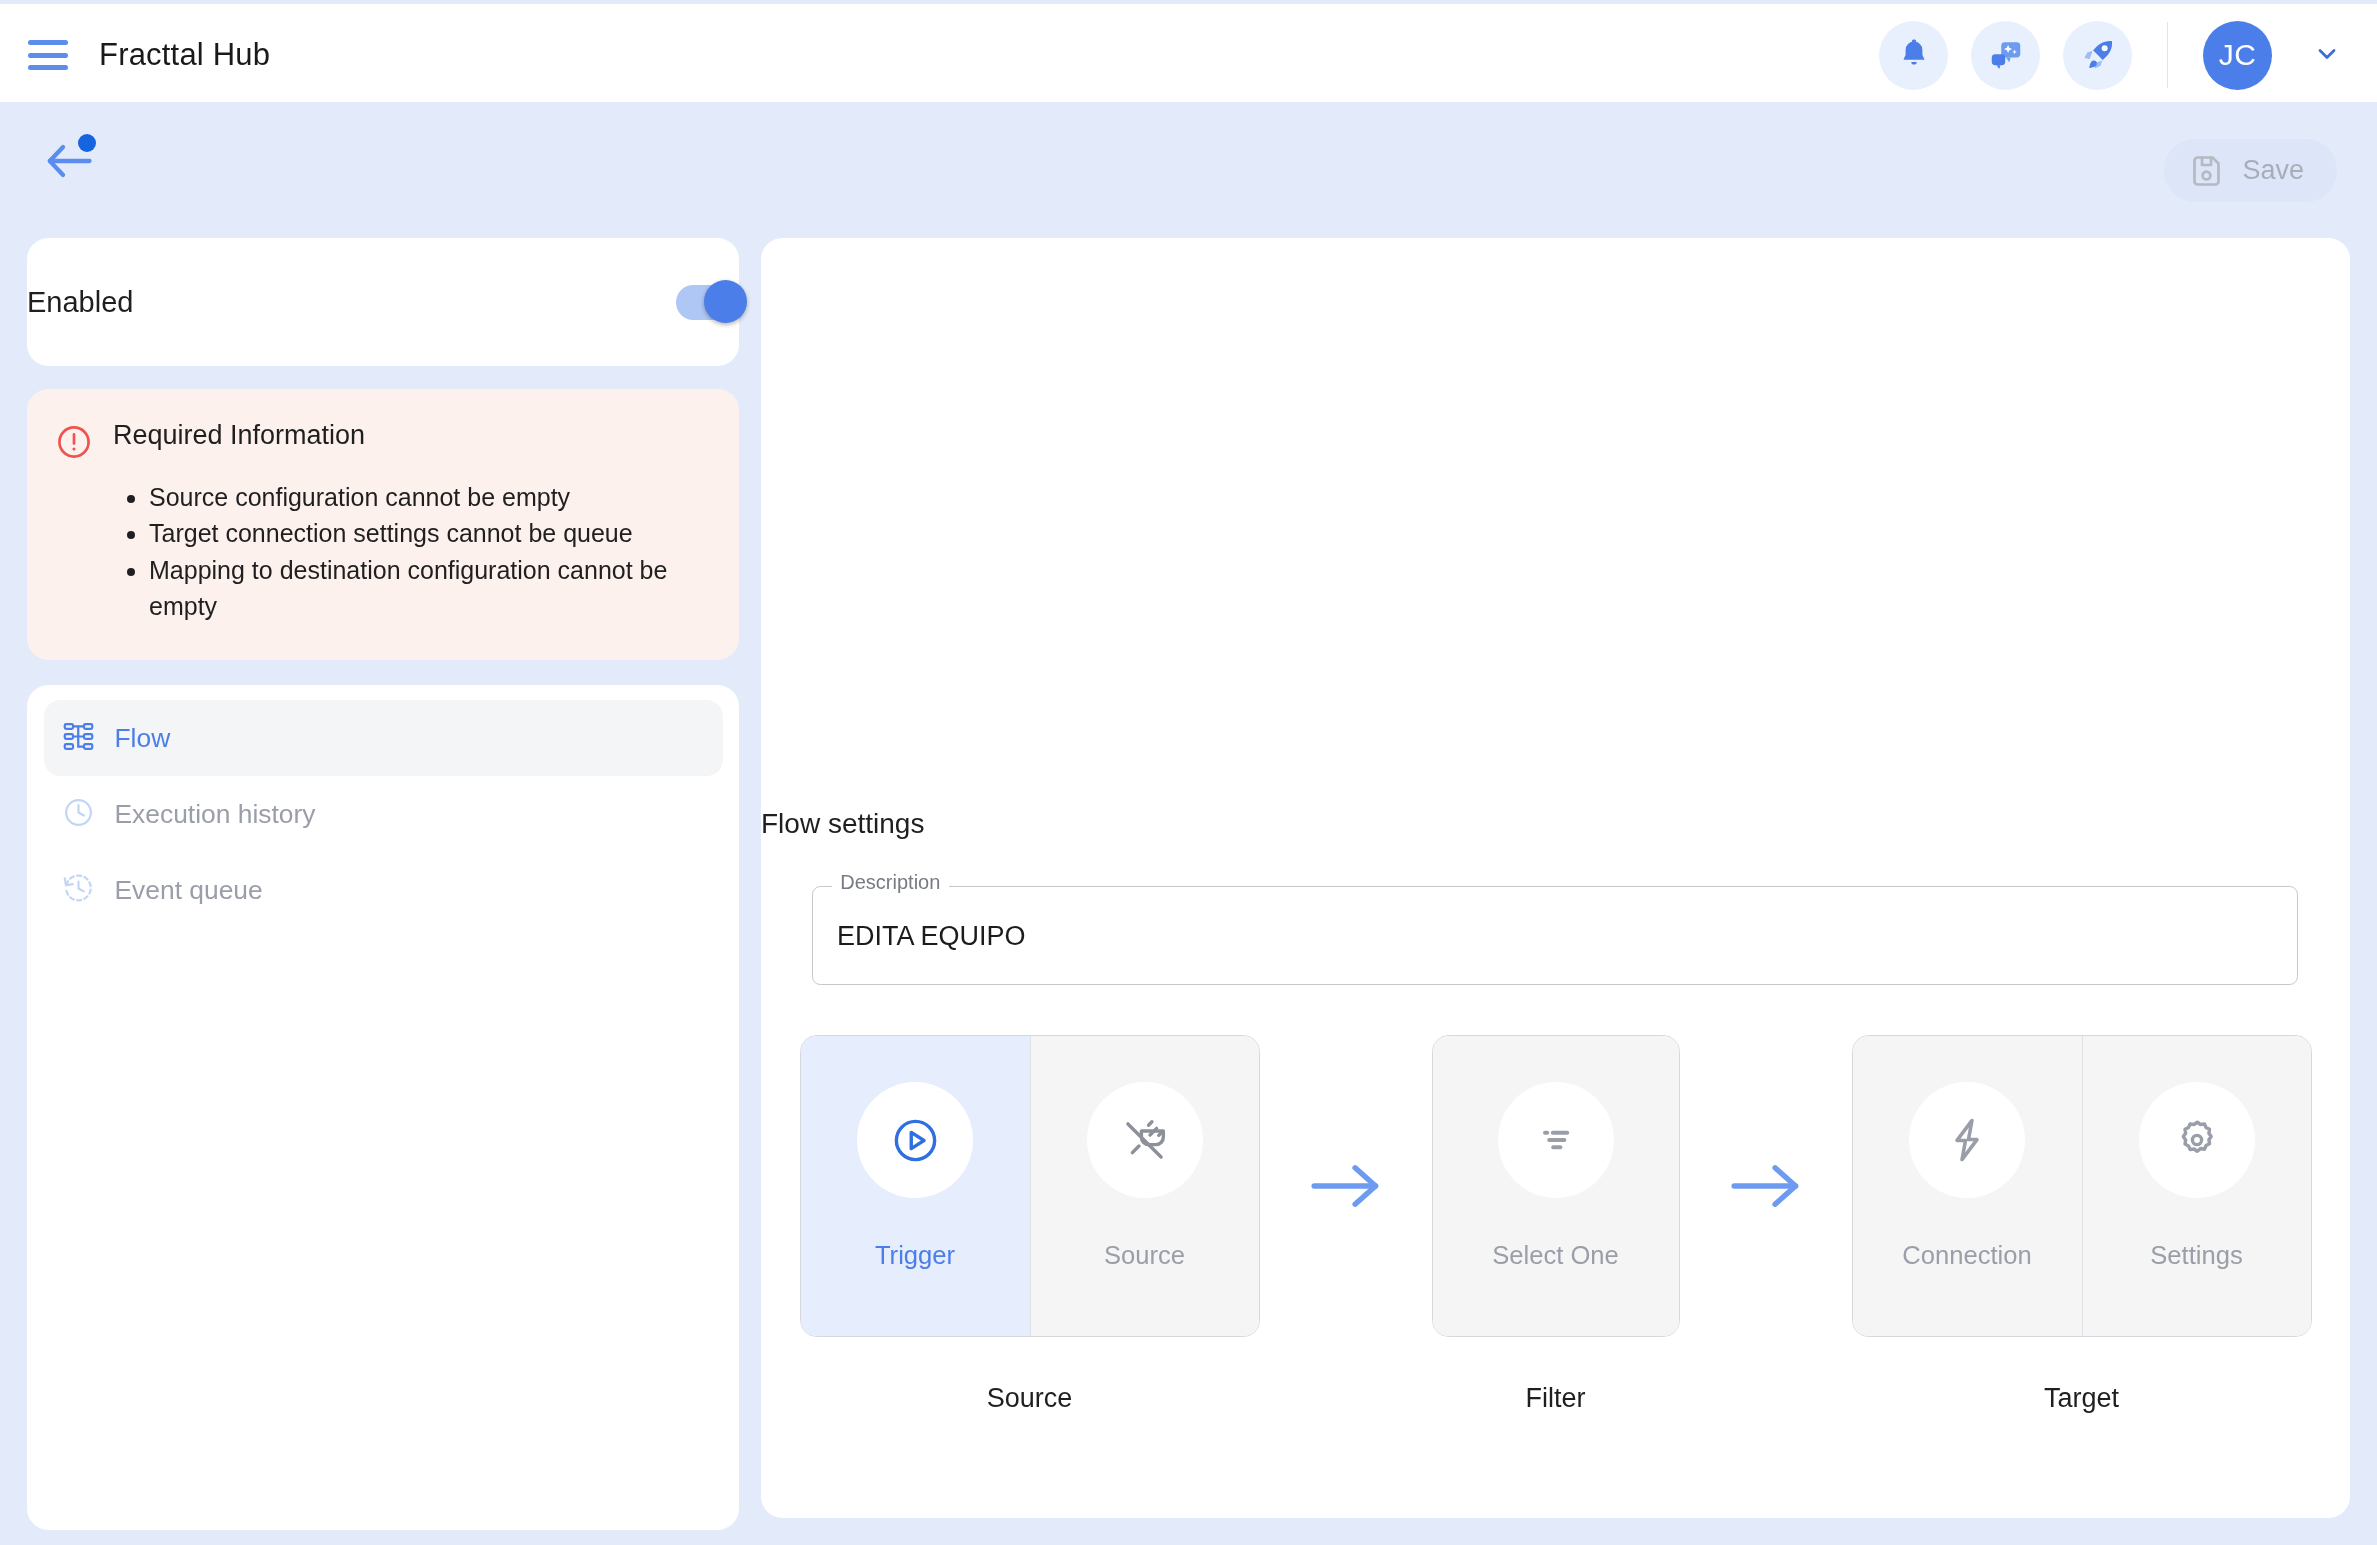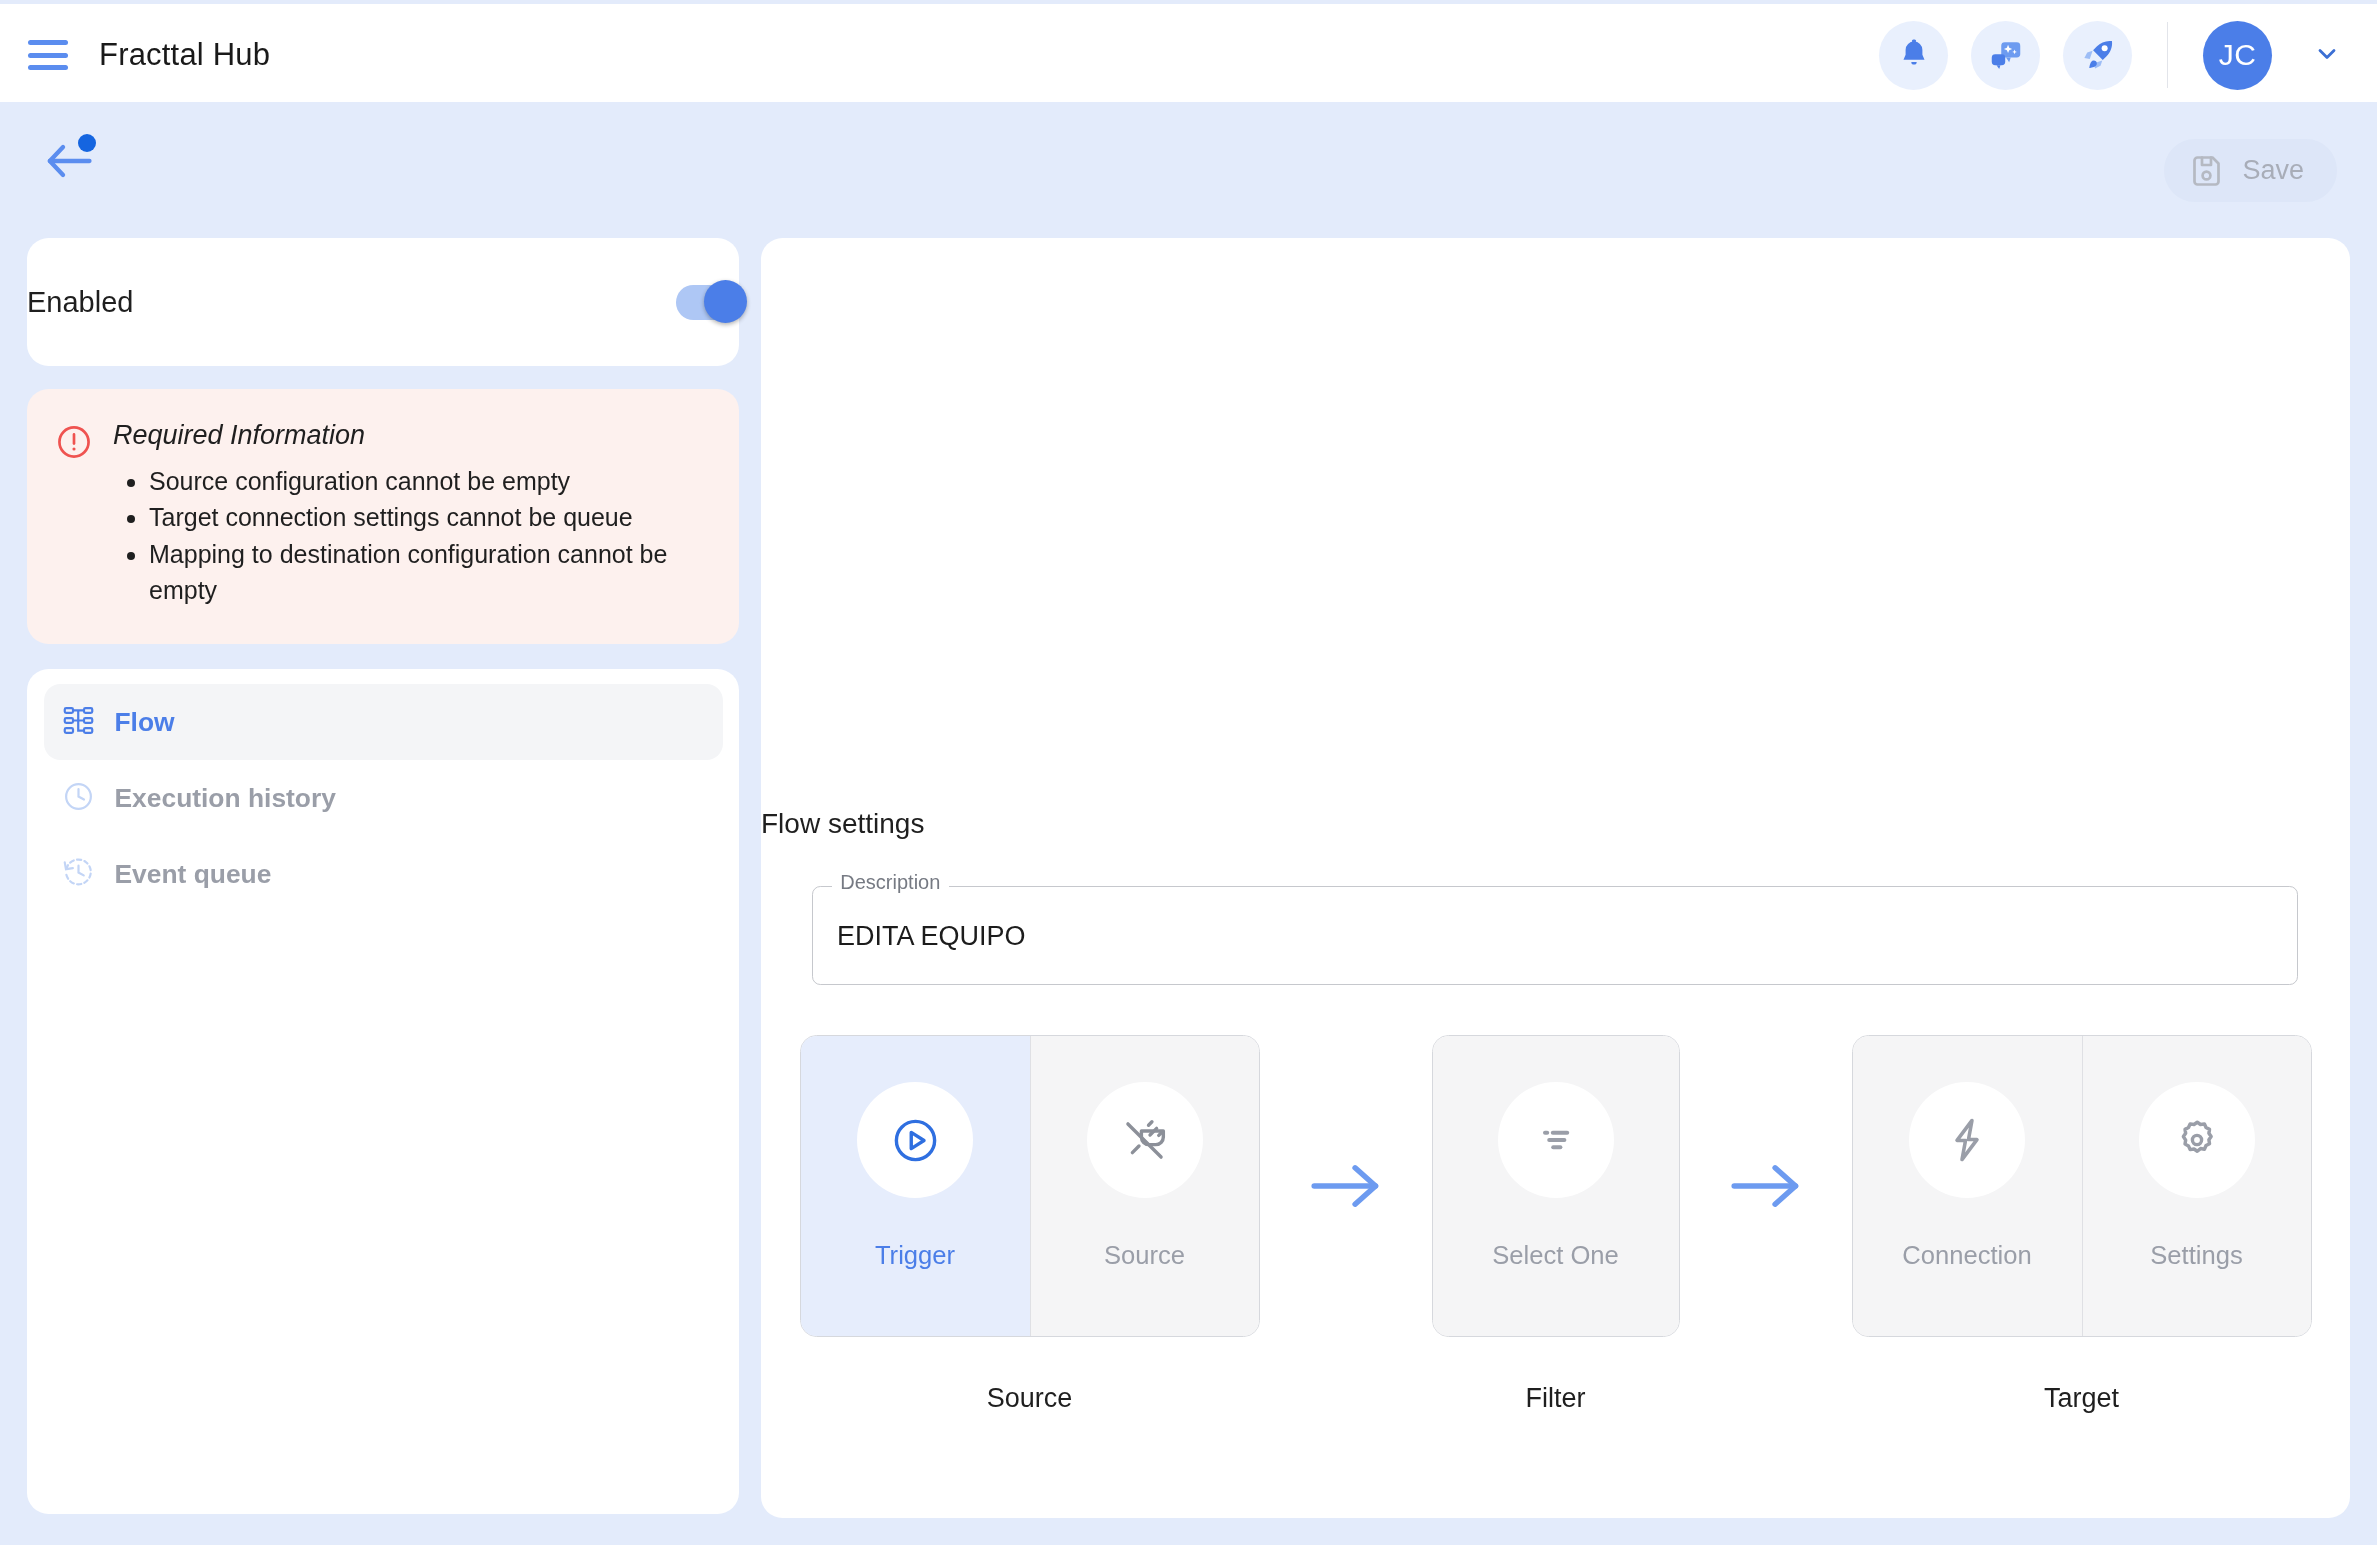--- a/index.html
+++ b/index.html
@@ -85,30 +85,29 @@
     box-shadow: 0 1.7px 4.1px rgba(0,0,0,.3);
   }
 
   .alert-card {
     margin-top: 23px;
     background: #fdf1ee; border-radius: 21.5px;
     padding: 31px 28px 36px 28px;
     display: flex; gap: 20px;
   }
   .alert-icon { flex: 0 0 auto; margin-top: 3.3px; }
-  .alert-title { font-size: 27px; color: #1f1f1f; margin-bottom: 12px; font-style: italic; }
+  .alert-title { font-size: 27px; color: #1f1f1f; margin-bottom: 28px; }
   .alert-list { list-style: disc; padding-left: 36px; }
   .alert-list li { font-size: 25px; color: #1f1f1f; line-height: 1.45; }
 
   .nav-card { margin-top: 25px; height: 845px; padding: 15px 16.5px; }
   .nav-item {
     height: 76px; border-radius: 16.5px;
     display: flex; align-items: center; padding: 0 18px; gap: 20px;
     cursor: pointer;
-    font-weight: bold;
   }
   .nav-item.active { background: #f4f5f7; }
   .nav-label { font-size: 26.4px; color: #9a9ea8; }
   .nav-item.active .nav-label { color: #4b7ee8; }
 
   
   .main-card {
     position: absolute; left: 761px; top: 238px;
     width: 1589px; height: 1280px;
     background: #fff; border-radius: 21.5px;

